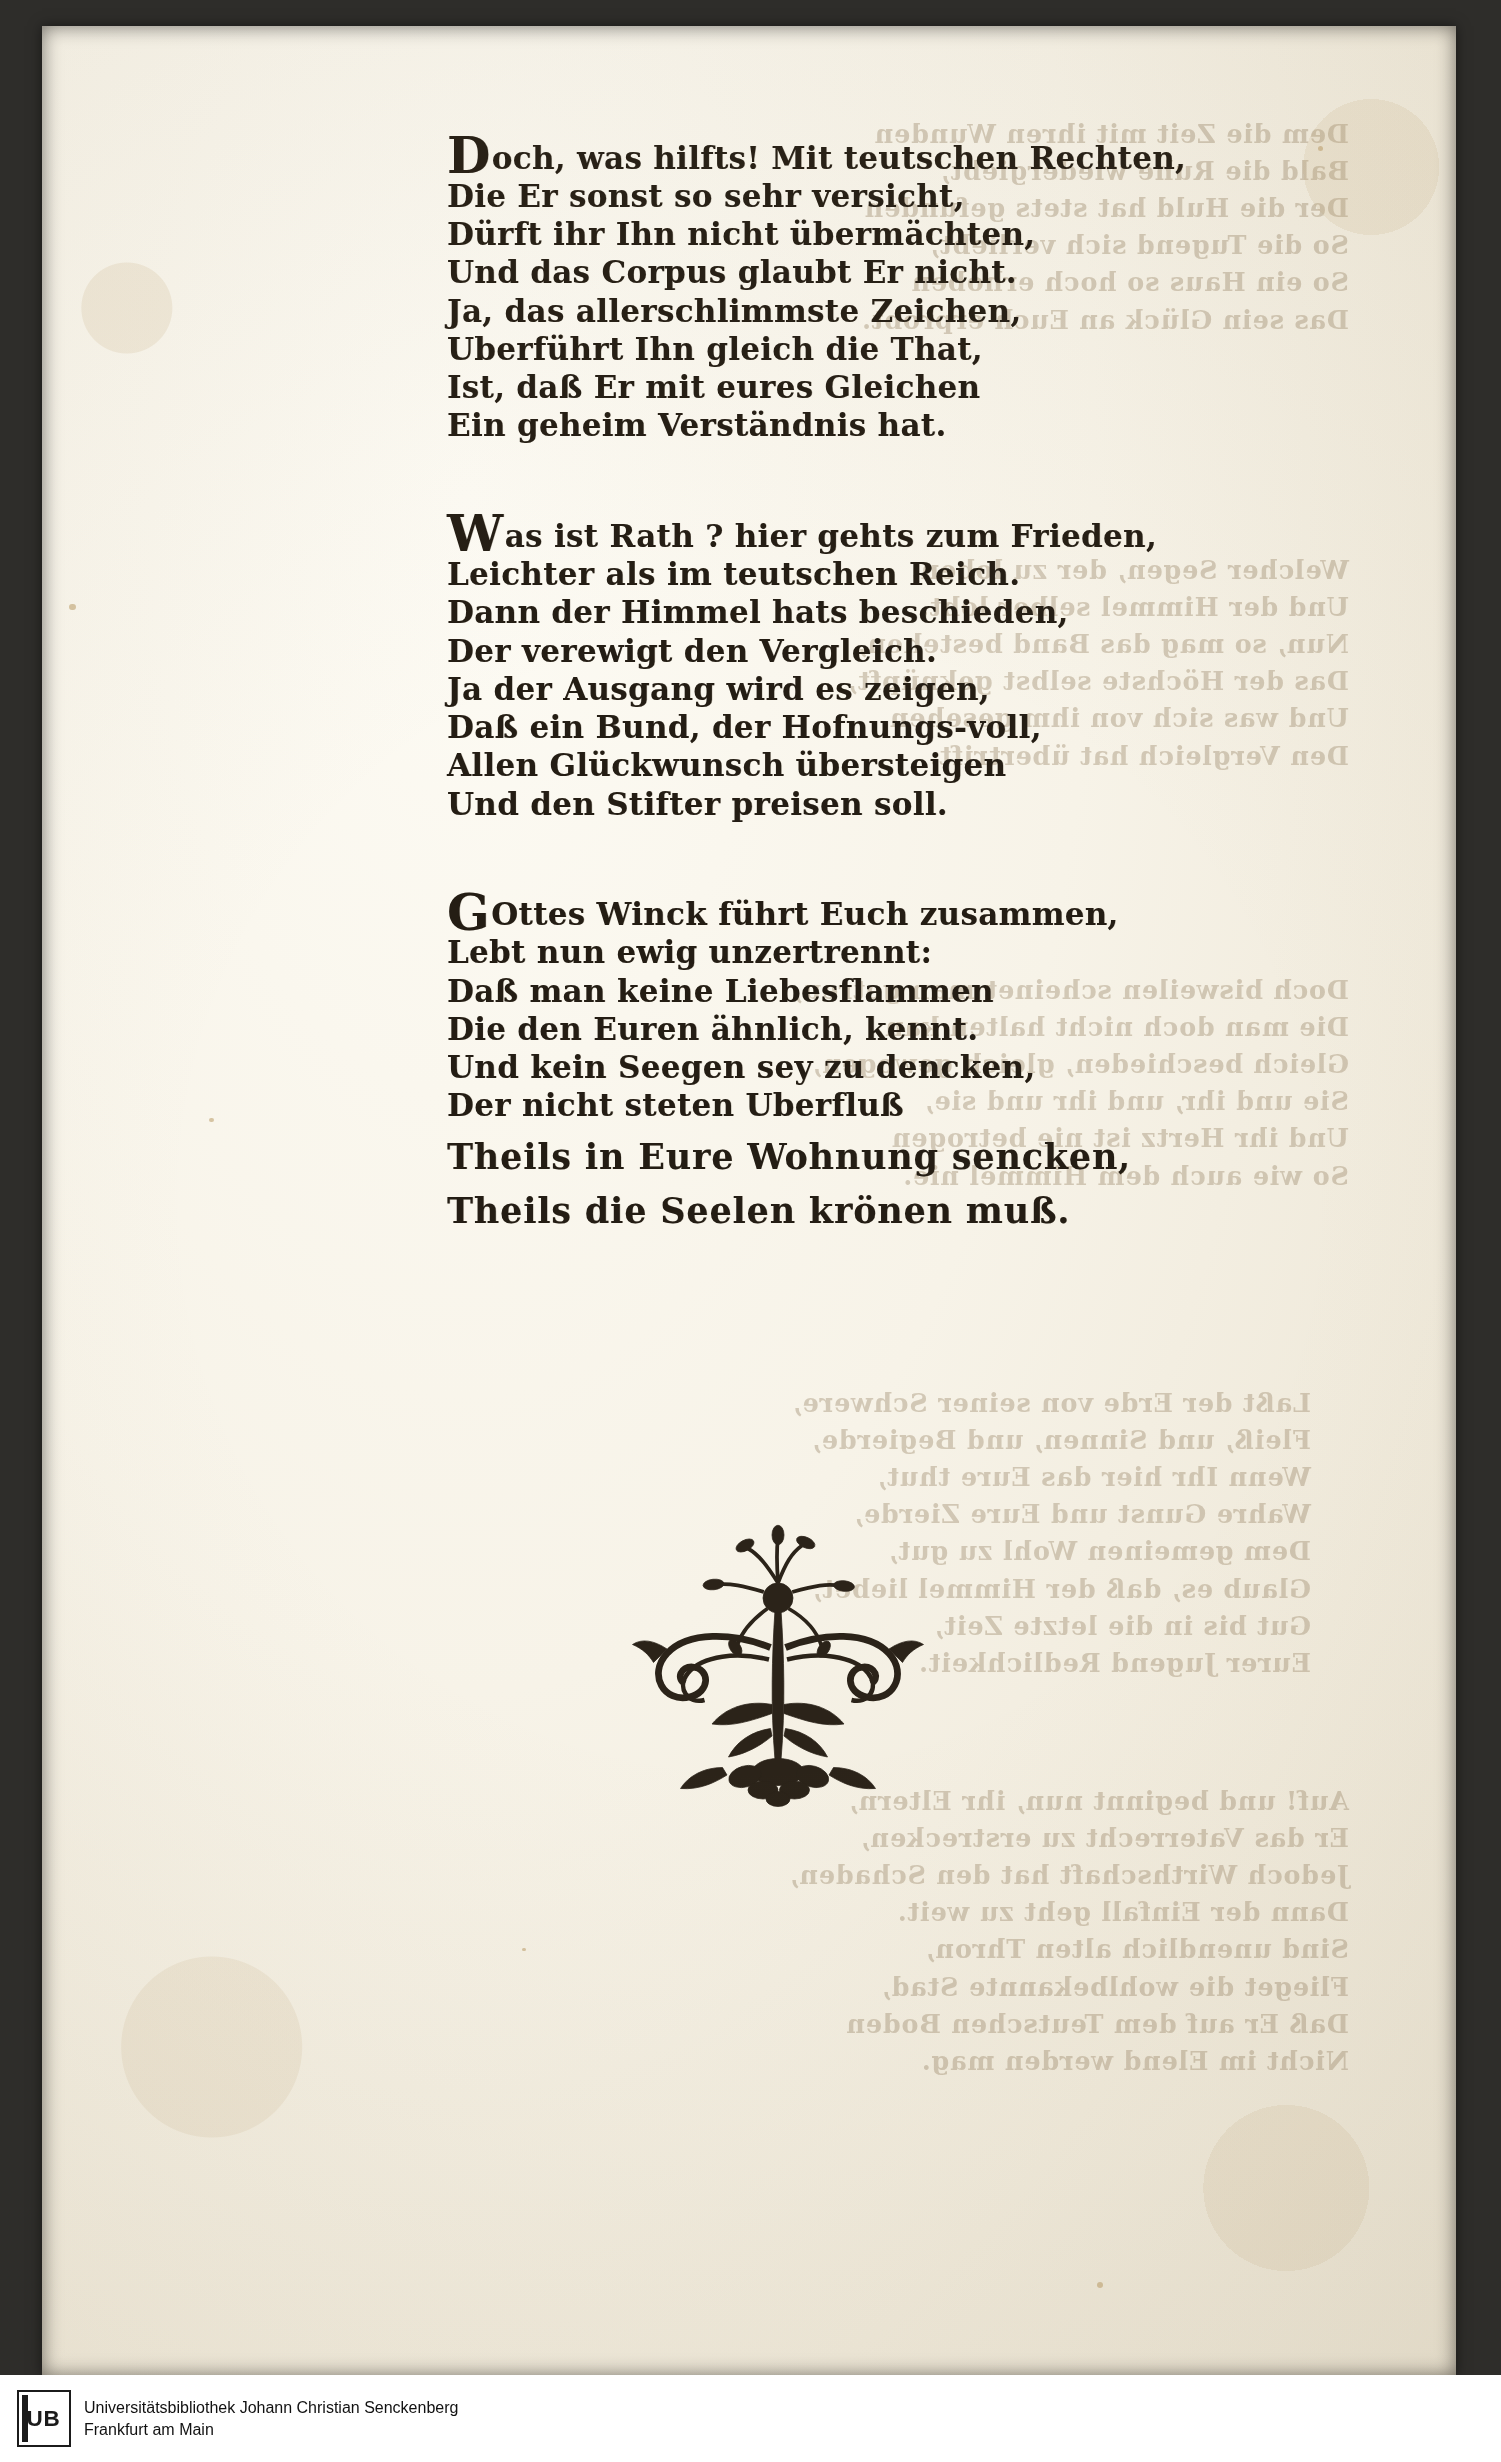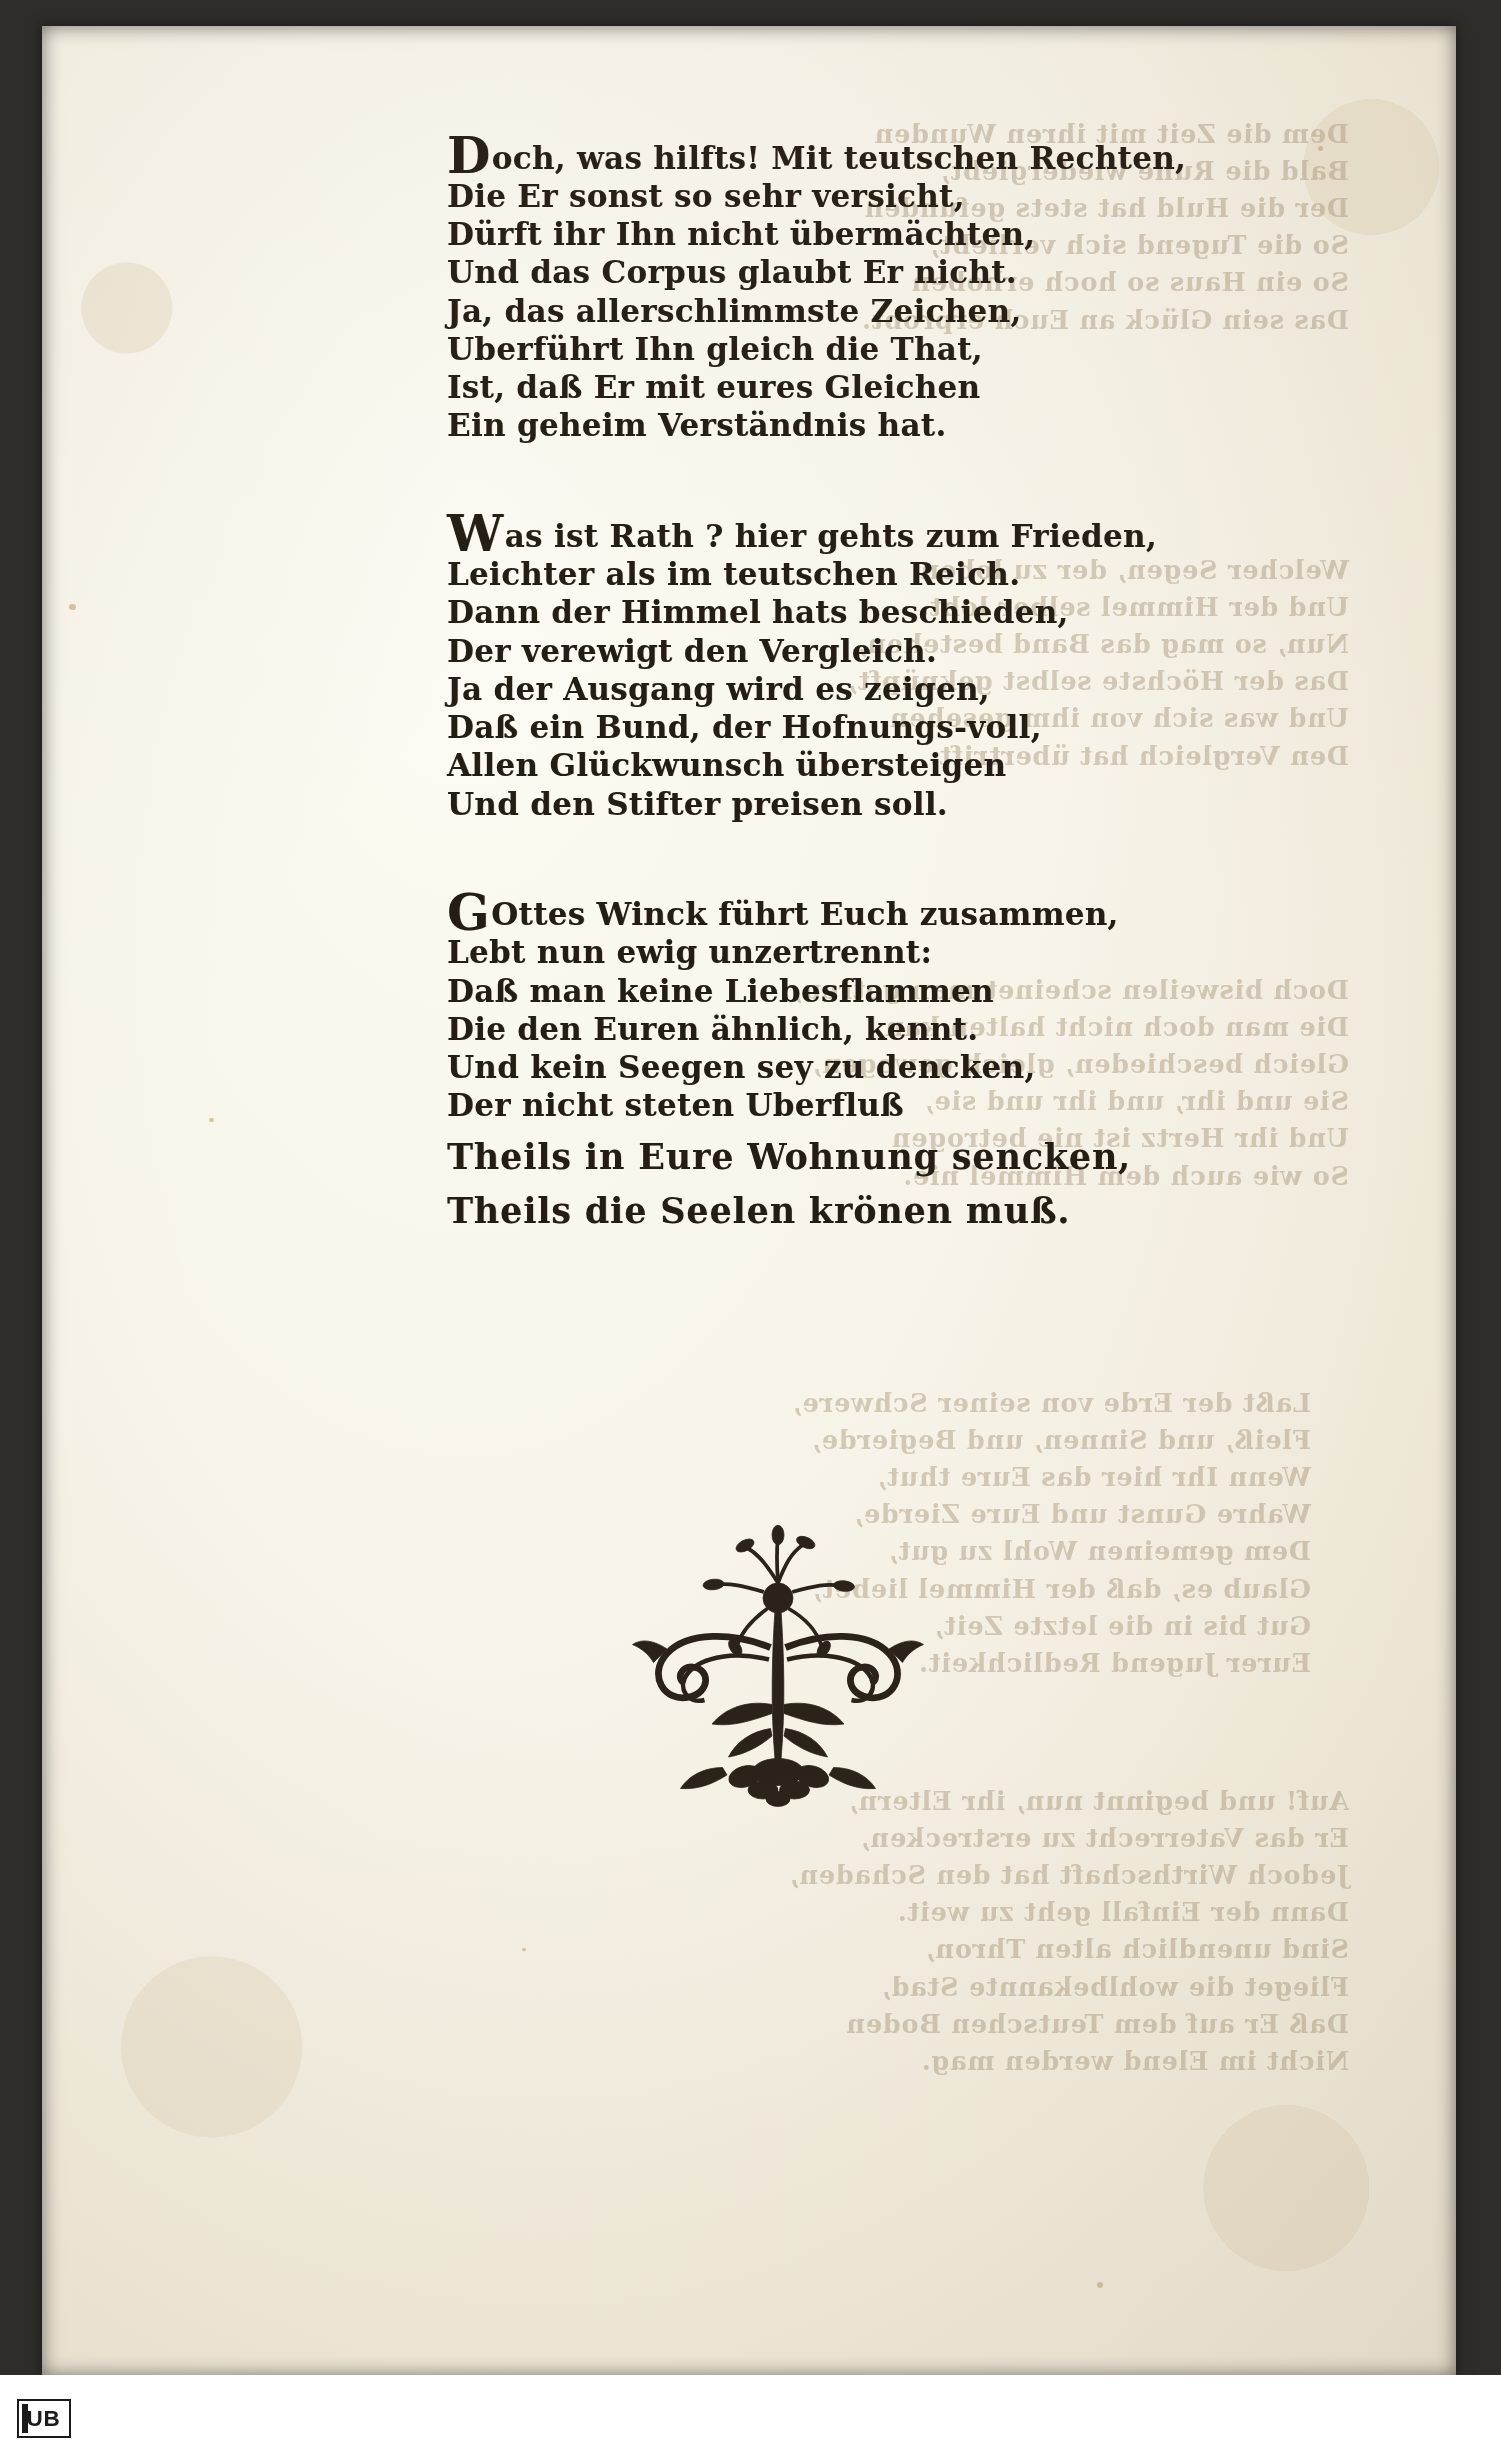--- a/index.html
+++ b/index.html
@@ -130,21 +130,21 @@
     width: 1501px;
     height: 87px;
     background: #ffffff;
     display: flex;
     align-items: center;
     padding-left: 16.5px;
     box-sizing: border-box;
   }
   .ublogo {
     width: 54px;
-    height: 39px;
+    height: 57px;
     border: 2.3px solid #1b1b1b;
     display: flex;
     align-items: center;
     justify-content: center;
     position: relative;
     box-sizing: border-box;
     flex: 0 0 auto;
   }
   .ublogo .ub {
     font-family: "Liberation Sans", sans-serif;
@@ -312,16 +312,20 @@
       </svg>
     </div>
 
   </div>
 
   <div class="libbar">
     <div class="ublogo">
       <div class="bar"></div>
       <div class="ub">UB</div>
     </div>
+    <div class="libtext">
+      <div class="l1">Universitätsbibliothek Johann Christian Senckenberg</div>
+      <div class="l2">Frankfurt am Main</div>
+    </div>
   </div>
 
 </div>
 
 
 </body></html>

